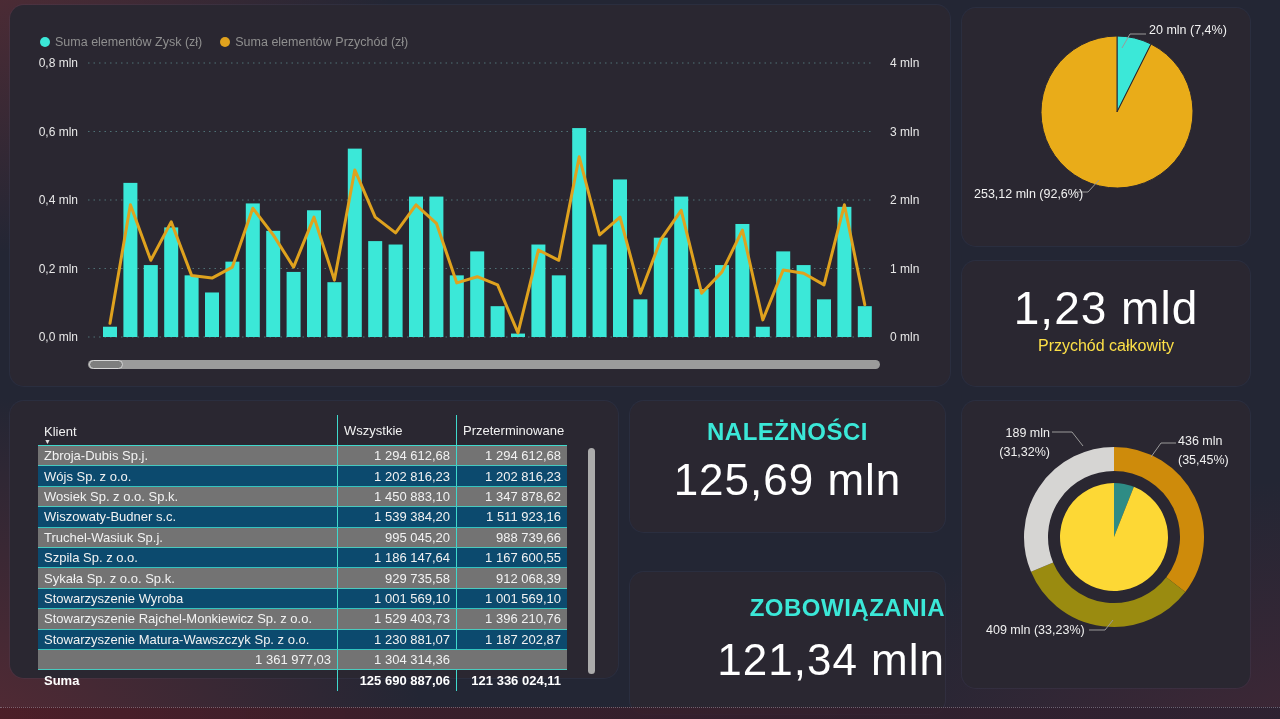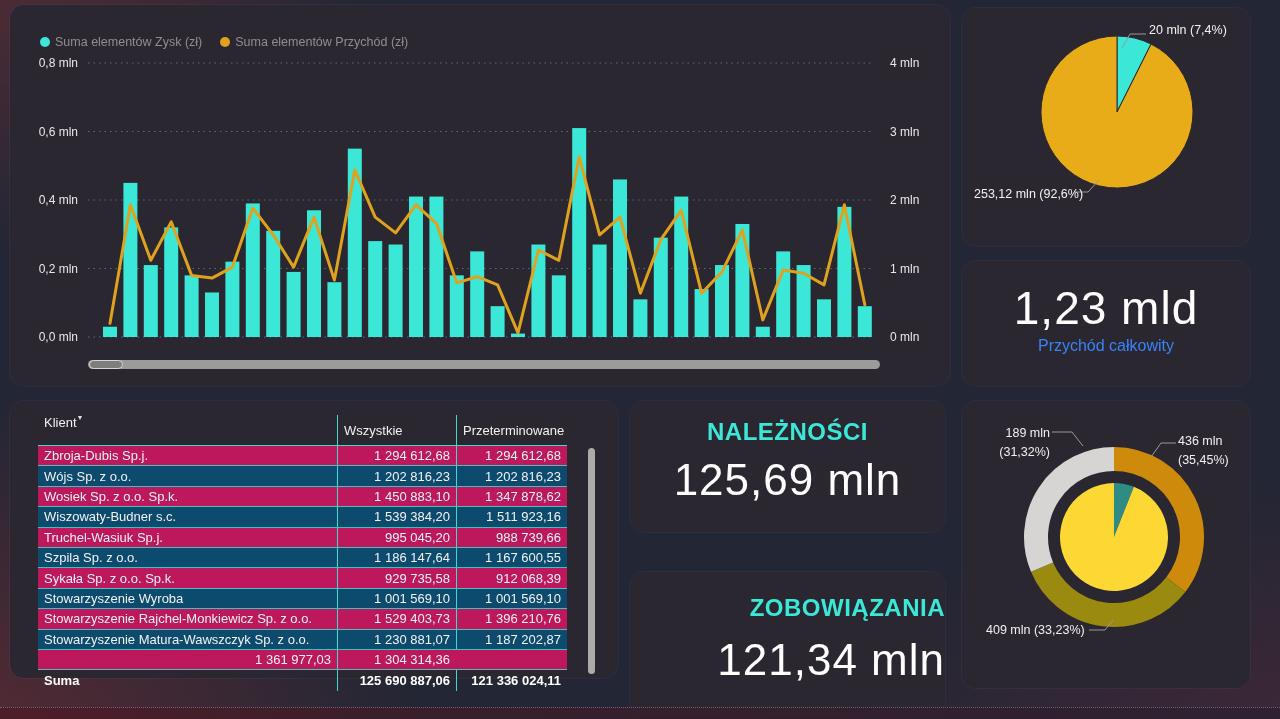--- a/index.html
+++ b/index.html
@@ -28,33 +28,33 @@
                  border:1px solid #d6d6d6;border-radius:5px;box-sizing:border-box;}
   
   #pie-card{left:962px;top:8px;width:288px;height:238px;}
   .pie-label{position:absolute;color:#f2f2f2;font-size:12.5px;white-space:nowrap;}
   #pie-label-small{left:187px;top:15px;}
   #pie-label-big{left:12px;top:179px;}
   
   #revenue-card{left:962px;top:261px;width:288px;height:125px;text-align:center;}
   .kpi-value{color:#ffffff;font-size:46px;letter-spacing:1px;}
   #revenue-card .kpi-value{margin-top:20px;}
-  .kpi-sub{color:#3b82f6;font-size:16px;margin-top:2px;}
+  .kpi-sub{color:#fde047;font-size:16px;margin-top:2px;}
   
   #table-card{left:10px;top:401px;width:608px;height:277px;}
   .tbl{position:absolute;left:28px;top:14px;width:529px;color:#f2f2f2;font-size:13px;}
   .trow{display:grid;grid-template-columns:299px 119px 111px;align-items:center;}
   .trow > div{padding:0 6px;white-space:nowrap;overflow:hidden;box-sizing:border-box;height:100%;display:flex;align-items:center;}
   .trow > div.num{justify-content:flex-end;}
   .trow > div:nth-child(2),.trow > div:nth-child(3){border-left:1px solid #3fd9cd;}
   .thead{height:30px;border-bottom:1px solid #3fd9cd;font-size:13px;}
-  .thead .col1{flex-direction:row;align-items:flex-start;justify-content:flex-start;display:flex;}
+  .thead .col1{flex-direction:column;align-items:flex-start;justify-content:flex-end;display:flex;}
   .sort-icon{font-size:7px;line-height:6px;color:#e0e0e0;}
   .drow{height:19.4px;border-bottom:1px solid rgba(63,217,205,0.85);}
-  .drow.dark{background:#be185d;}
+  .drow.dark{background:#737373;}
   .drow.blue{background:#0c4a6e;}
   .ttotal{height:21px;font-weight:bold;color:#ffffff;}
   .vscroll{position:absolute;left:578px;top:47px;width:7px;height:226px;background:#ababab;border-radius:4px;}
   
   #receivables-card{left:630px;top:401px;width:315px;height:131px;text-align:center;}
   #liabilities-card{left:630px;top:572px;width:315px;height:142px;text-align:right;}
   .kpi-title{color:#3be8d8;font-size:24px;font-weight:600;letter-spacing:0.5px;}
   #receivables-card .kpi-title{margin-top:17px;}
   #receivables-card .kpi-value{font-size:44px;margin-top:9px;}
   #liabilities-card .kpi-title{margin-top:22px;}

